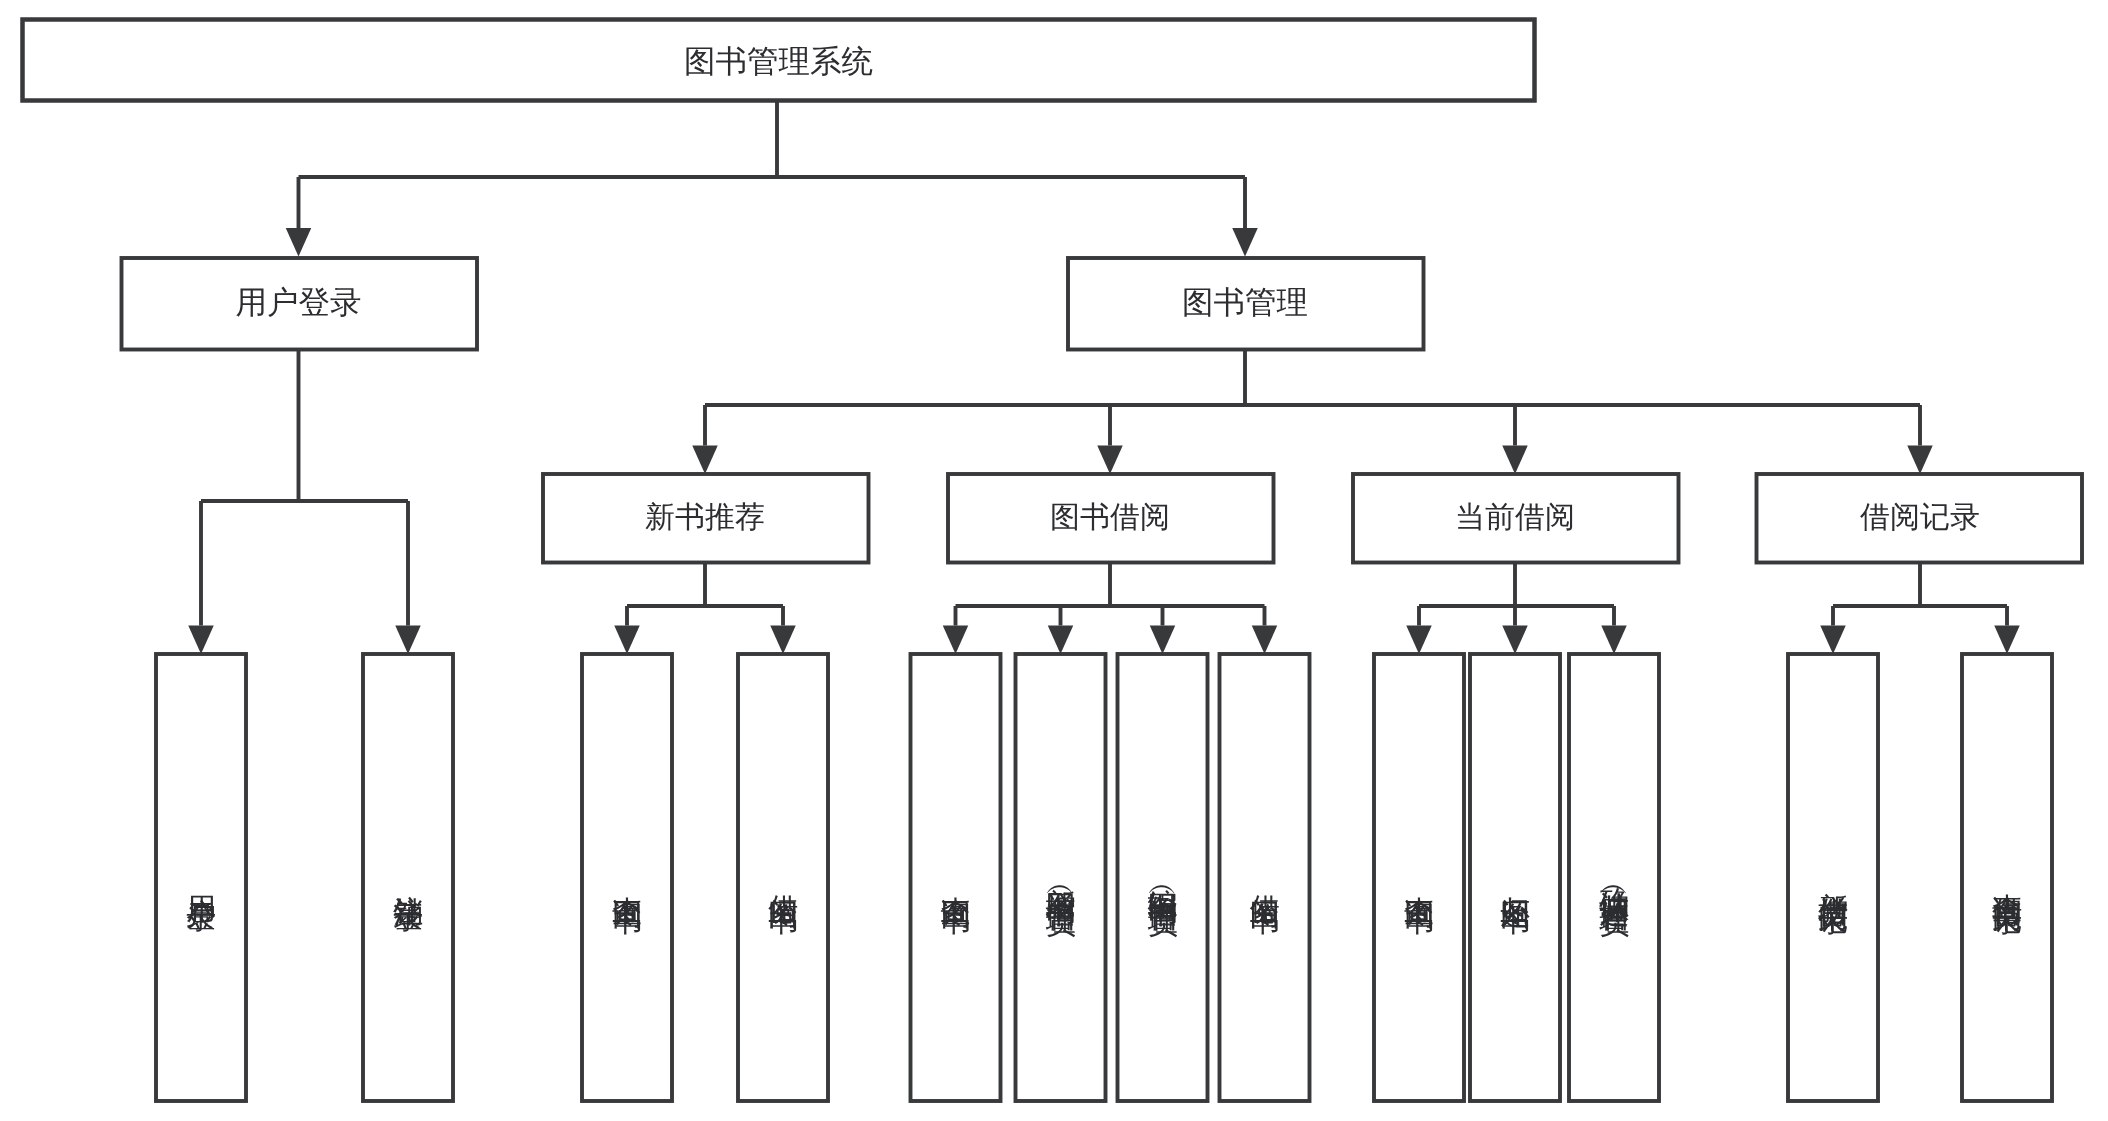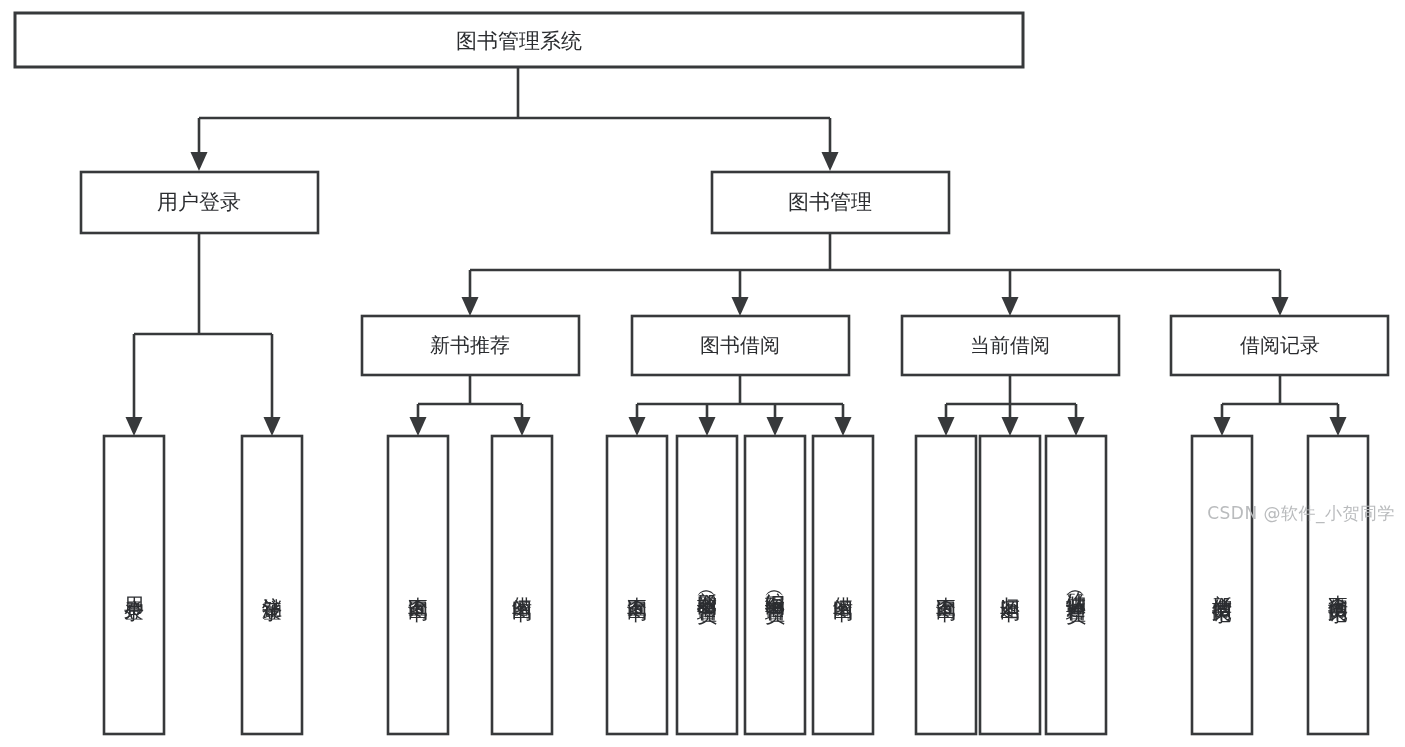--- a/index.html
+++ b/index.html
@@ -230,14 +230,13 @@
       <span class="leaf-label">确认归还（管理员）</span>
     </div>
 
   <div class="leaf-label-wrap" style="left:1192px; top:436px; width:60px; height:298px;">
       <span class="leaf-label">新增借阅记录</span>
     </div>
   <div class="leaf-label-wrap" style="left:1308px; top:436px; width:60px; height:298px;">
       <span class="leaf-label">查询借阅记录</span>
     </div>
 
-  <div id="watermark">CSDN @软件_小贺同学</div>
 </div>
 
 </body></html>

